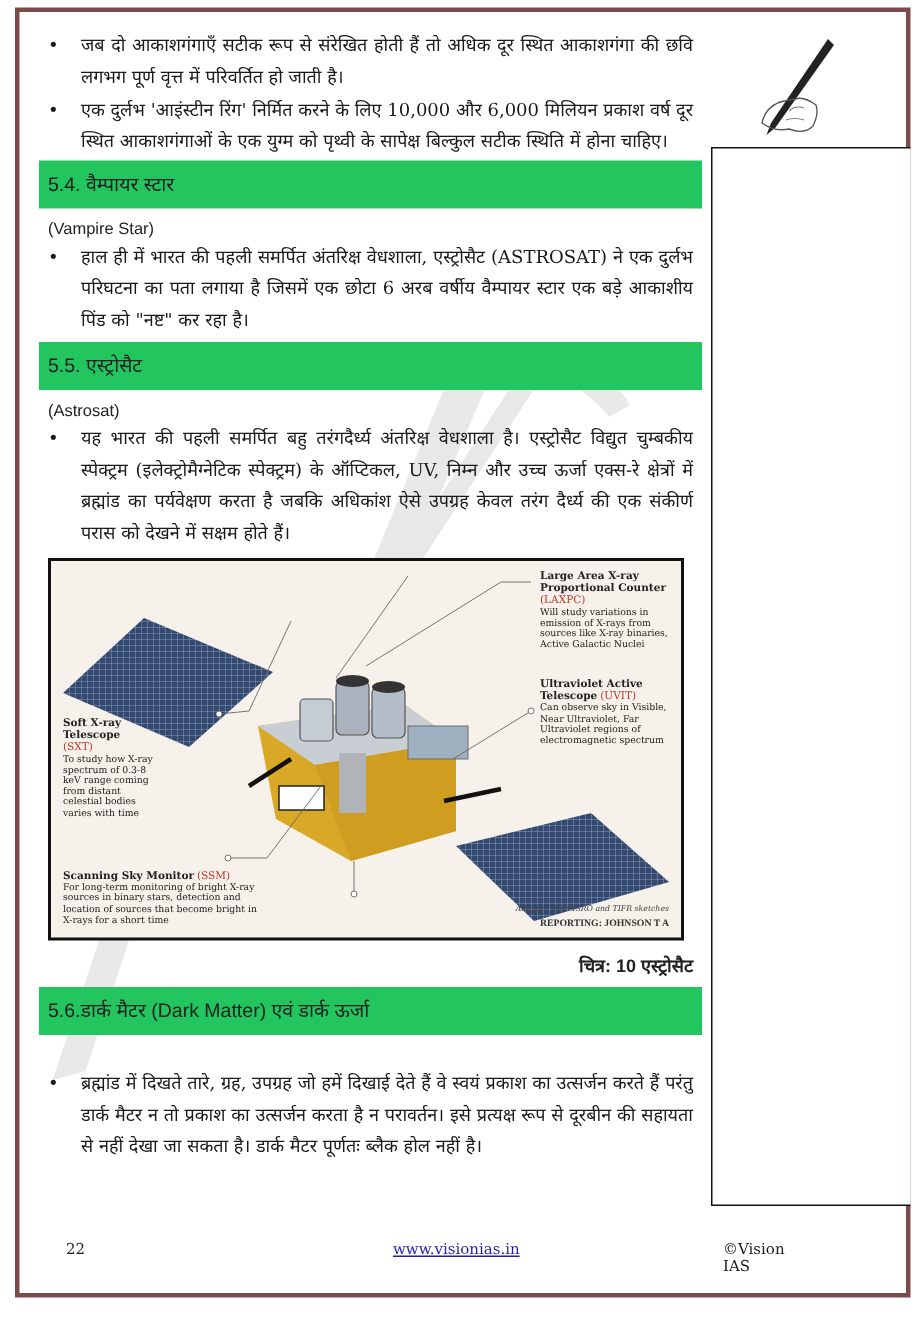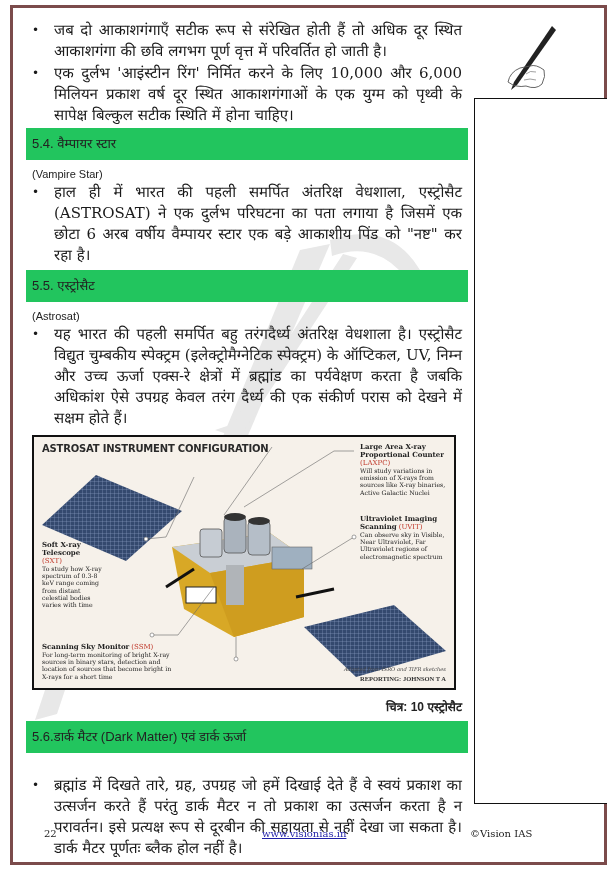--- a/index.html
+++ b/index.html
@@ -8,21 +8,21 @@
 
   .page-border {
     position: absolute; left: 10px; top: 5px; width: 597px; height: 860px;
     border: 3px solid #7b4b4b;
   }
   .content {
     position: absolute; left: 32px; top: 20px; width: 430px;
   }
   .bullet-list { list-style: none; }
   .bullet-list li {
-    position: relative; padding-left: 22px; font-size: 15px; line-height: 21px;
+    position: relative; padding-left: 22px; font-size: 12px; line-height: 21px;
     text-align: justify; margin-bottom: 1px;
   }
   .bullet-list li::before {
     content: "•"; position: absolute; left: 0; top: 0; font-size: 12px;
     font-family: "DejaVu Sans", sans-serif;
   }
   .section-heading {
     background: #22c55e; height: 32px; line-height: 32px; padding-left: 6px;
     font-family: "Liberation Sans", sans-serif; font-size: 13px; color: #222;
     margin: 2px -6px 0 -6px;
@@ -58,21 +58,21 @@
     position: absolute; left: 474px; top: 98px; width: 133px; height: 706px;
     border: 1px solid #111; border-right: none; background: #fff;
   }
   .pen-icon { position: absolute; left: 500px; top: 22px; width: 60px; height: 72px; }
   .footer {
     position: absolute; left: 44px; top: 828px; width: 500px; font-size: 10px;
     font-family: "DejaVu Serif", serif;
   }
   .footer .page-num { position: absolute; left: 0; }
   .footer .site-link { position: absolute; left: 218px; color: #1f1fa8; text-decoration: underline; }
-  .footer .copyright { position: absolute; left: 426px; }
+  .footer .copyright { position: absolute; left: 438px; }
   .watermark {
     position: absolute; left: 0; top: 0; width: 616px; height: 880px; pointer-events: none;
   }
 </style>
 </head>
 <body>
 
 <div class="page-border"></div>
 
 <svg class="watermark" viewBox="0 0 616 880">
@@ -105,21 +105,20 @@
     <li>हाल ही में भारत की पहली समर्पित अंतरिक्ष वेधशाला, एस्ट्रोसैट (ASTROSAT) ने एक दुर्लभ परिघटना का पता लगाया है जिसमें एक छोटा 6 अरब वर्षीय वैम्पायर स्टार एक बड़े आकाशीय पिंड को "नष्ट" कर रहा है।</li>
   </ul>
 
   <div class="section-heading" style="margin-top:4px">5.5. एस्ट्रोसैट</div>
   <div class="sub-heading">(Astrosat)</div>
   <ul class="bullet-list">
     <li>यह भारत की पहली समर्पित बहु तरंगदैर्ध्य अंतरिक्ष वेधशाला है। एस्ट्रोसैट विद्युत चुम्बकीय स्पेक्ट्रम (इलेक्ट्रोमैग्नेटिक स्पेक्ट्रम) के ऑप्टिकल, UV, निम्न और उच्च ऊर्जा एक्स-रे क्षेत्रों में ब्रह्मांड का पर्यवेक्षण करता है जबकि अधिकांश ऐसे उपग्रह केवल तरंग दैर्ध्य की एक संकीर्ण परास को देखने में सक्षम होते हैं।</li>
   </ul>
 
   <div class="figure">
-    <div class="fig-title">ASTROSAT INSTRUMENT CONFIGURATION</div>
 
     <svg width="424" height="255" viewBox="0 0 424 255" style="position:absolute;left:0;top:0">
       <defs>
         <pattern id="grid" width="4" height="4" patternUnits="userSpaceOnUse">
           <rect width="4" height="4" fill="#34496e"></rect>
           <path d="M4 0 L0 0 0 4" fill="none" stroke="#8fa4c8" stroke-width="0.6"></path>
         </pattern>
       </defs>
 
       <polygon points="8,88 62,38 148,74 92,124" fill="url(#grid)"></polygon>
@@ -156,21 +155,21 @@
         <circle cx="202" cy="222" r="2"></circle>
       </g>
     </svg>
 
     <div class="fig-label" style="left:326px;top:6px;width:94px">
       <b>Large Area X-ray Proportional Counter</b><br>
       <b class="abbr">(LAXPC)</b><br>
       <span>Will study variations in emission of X-rays from sources like X-ray binaries, Active Galactic Nuclei</span>
     </div>
     <div class="fig-label" style="left:326px;top:78px;width:94px">
-      <b>Ultraviolet Imaging Scanning</b>
+      <b>Ultraviolet Active Telescope</b>
       <b class="abbr">(UVIT)</b><br>
       <span>Can observe sky in Visible, Near Ultraviolet, Far Ultraviolet regions of electromagnetic spectrum</span>
     </div>
     <div class="fig-label" style="left:8px;top:206px;width:130px">
       <b>Scanning Sky Monitor</b>
       <b class="abbr">(SSM)</b><br>
       <span>For long-term monitoring of bright X-ray sources in binary stars, detection and location of sources that become bright in X-rays for a short time</span>
     </div>
     <div class="fig-label" style="left:8px;top:104px;width:60px">
       <b>Soft X-ray Telescope</b>

